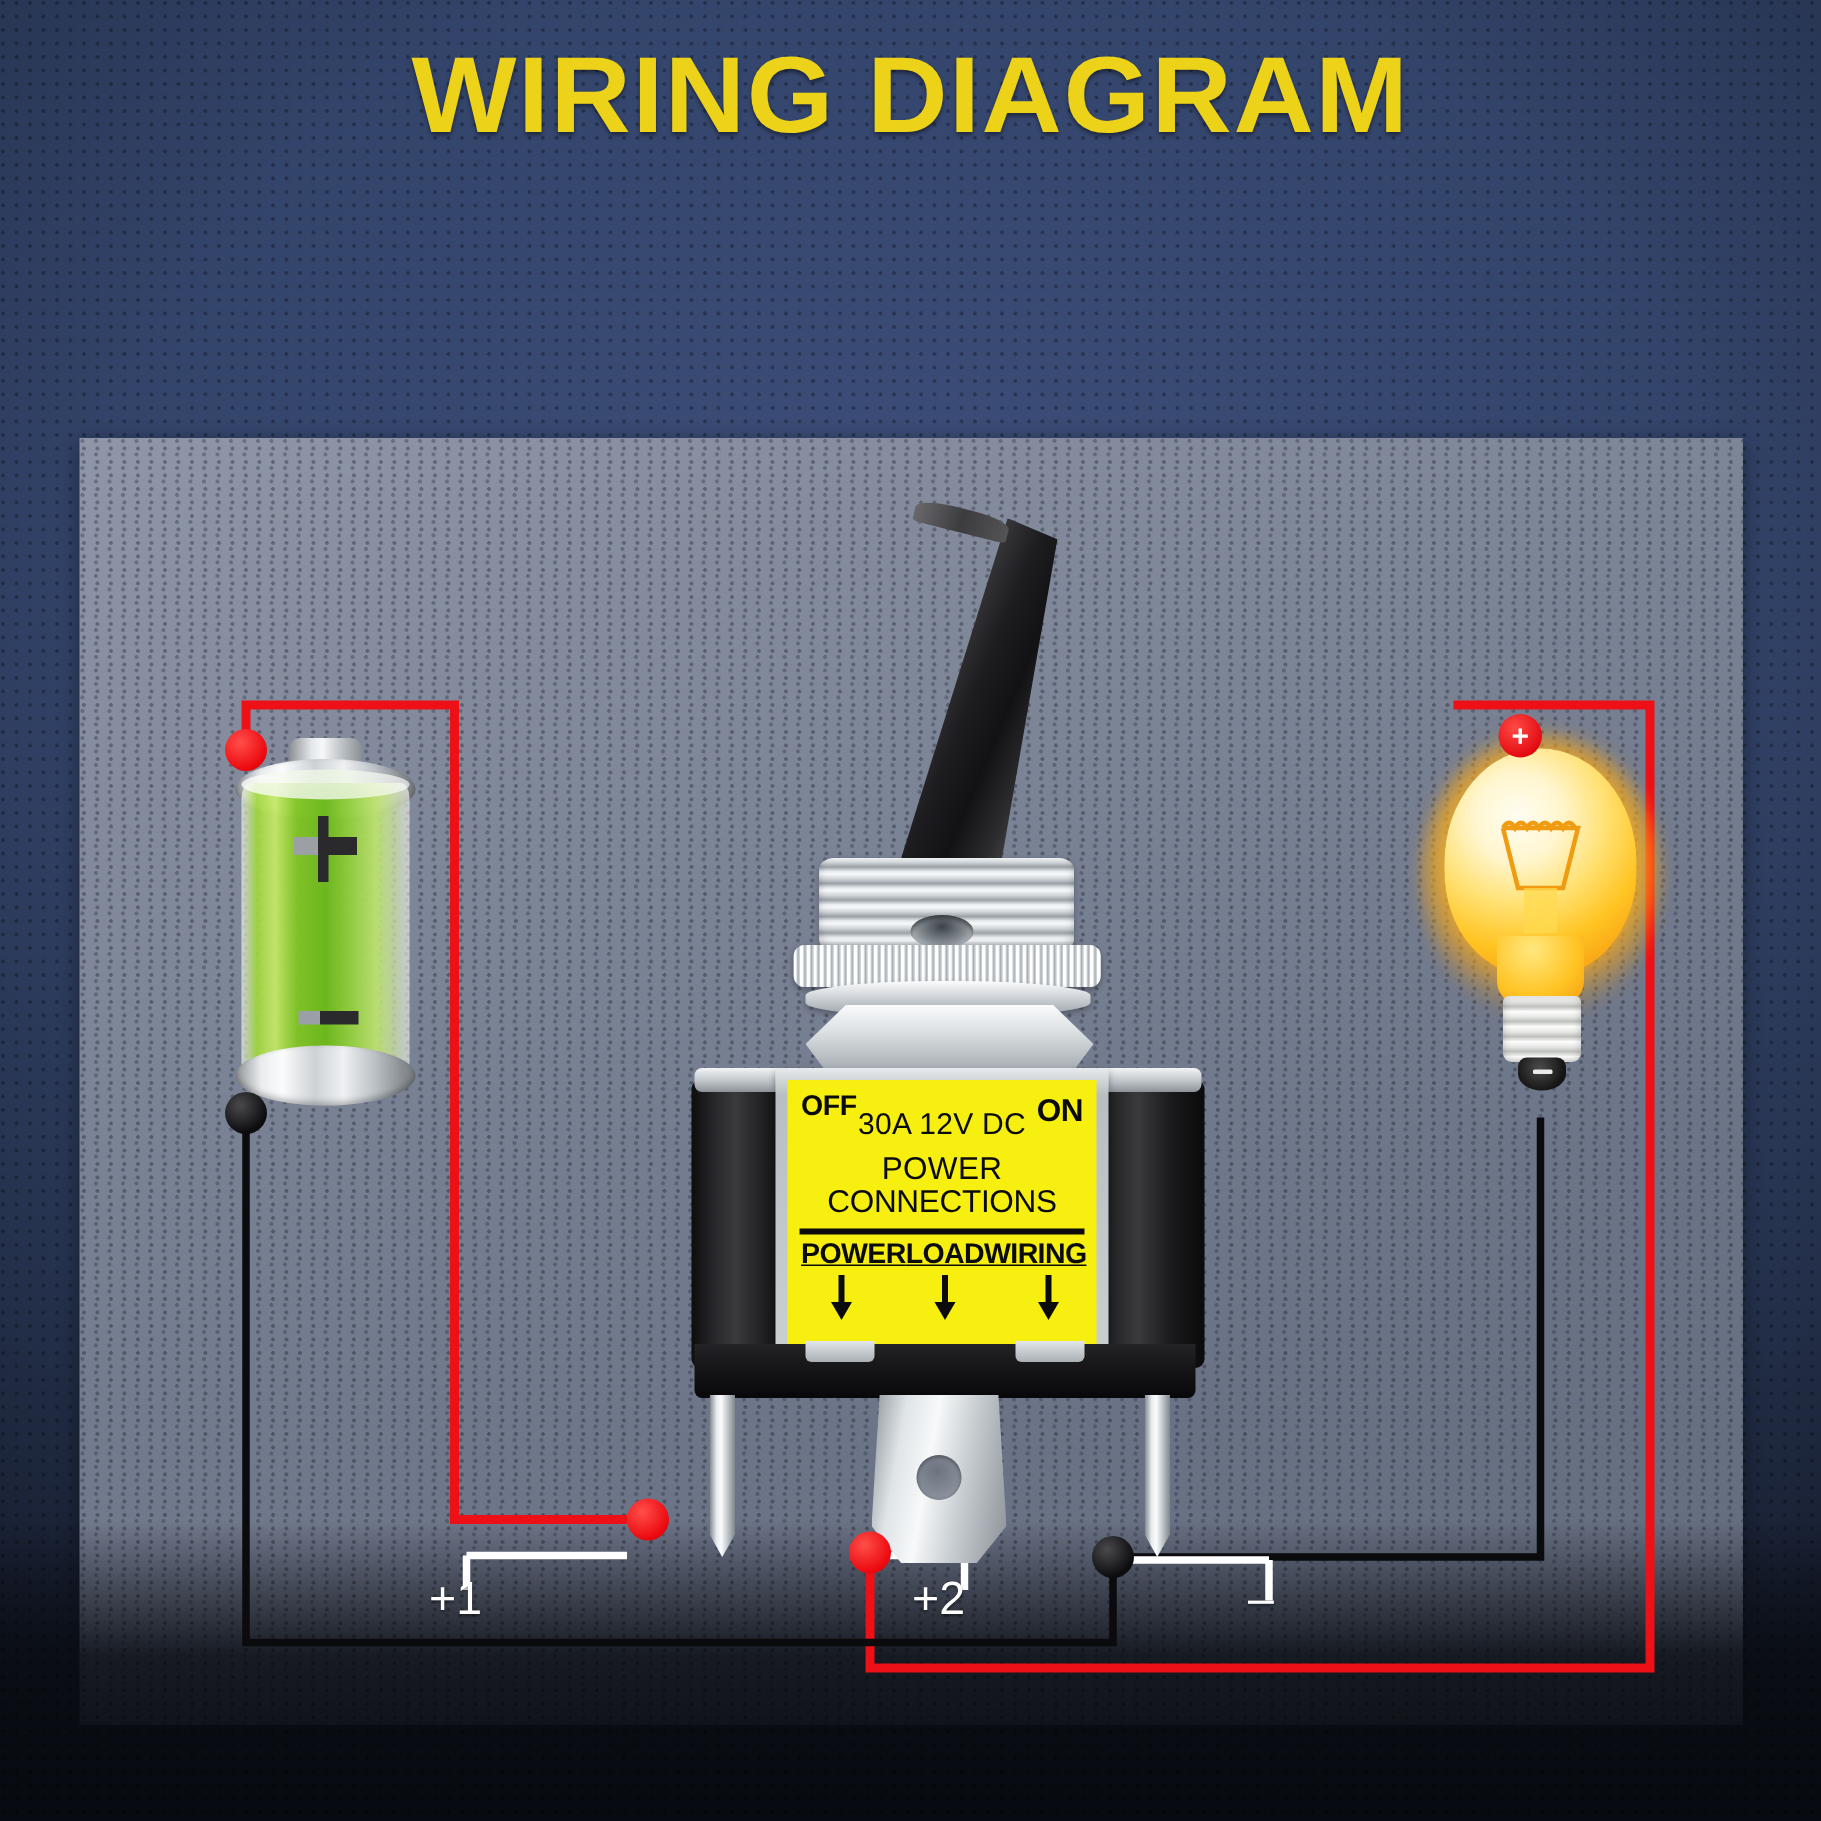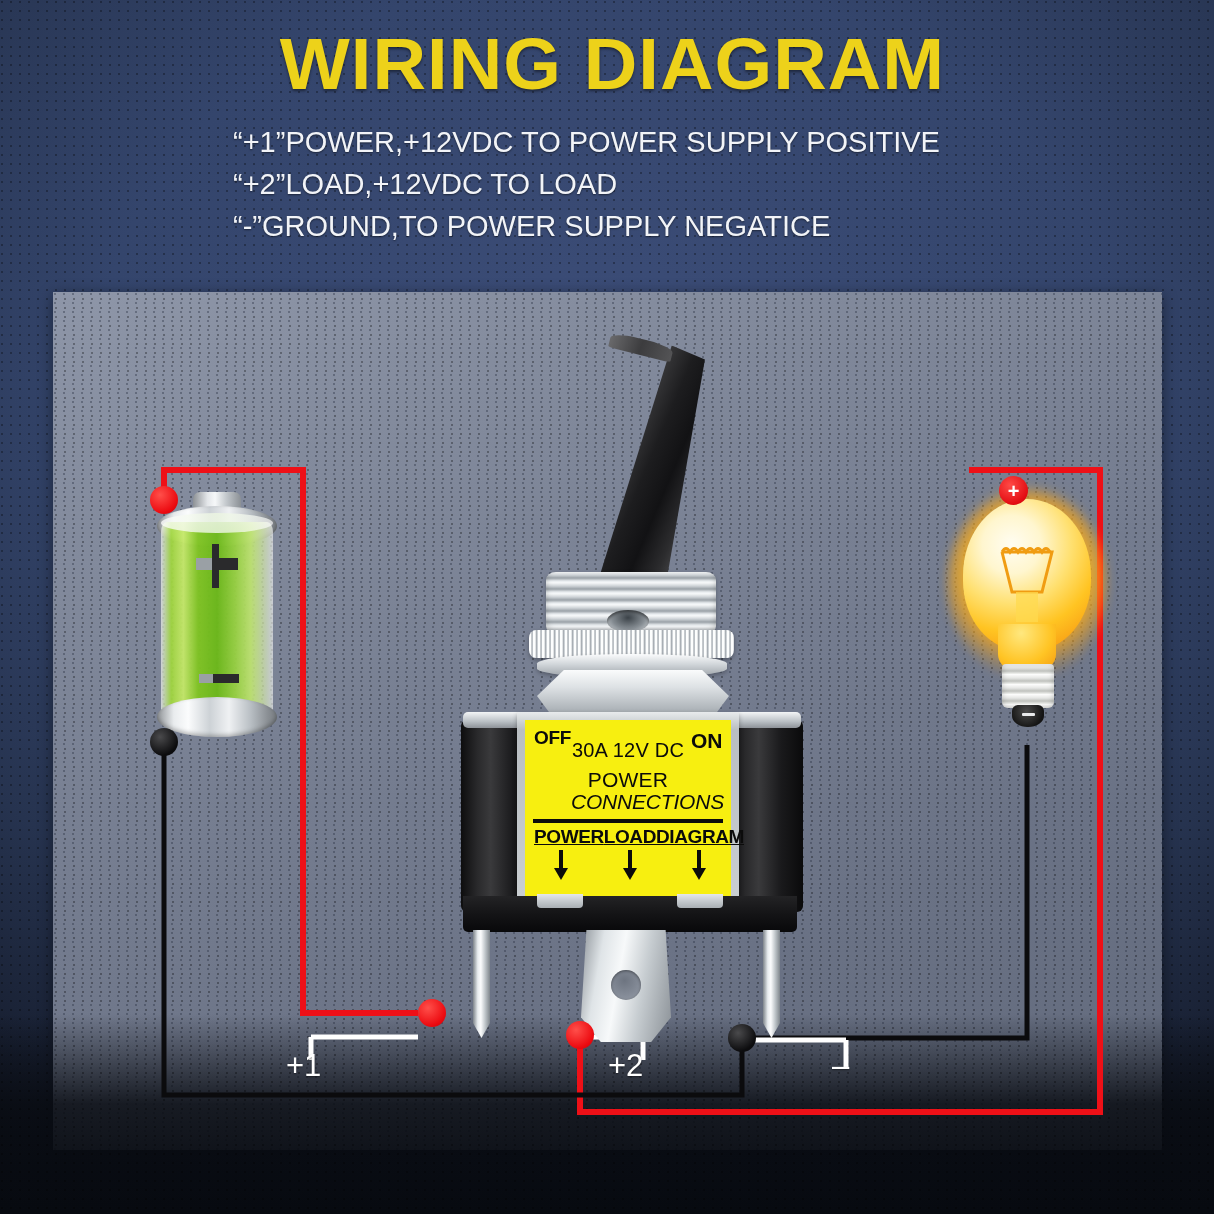--- a/index.html
+++ b/index.html
@@ -22,21 +22,21 @@
       radial-gradient(circle at 2px 2px, rgba(0,0,0,.30) 1.1px, transparent 1.4px);
     background-size:9px 9px;
     pointer-events:none;
   }
   .bottom-dark{
     position:absolute; left:0; right:0; bottom:0; height:200px;
     background:linear-gradient(180deg, rgba(8,11,17,0) 0%, rgba(8,11,17,.85) 45%, #070a10 100%);
   }
 
   
-  #header { position:absolute; left:0; right:0; top:0; height:292px; z-index:5; text-align:center;margin-left:11px; }
+  #header { position:absolute; left:0; right:0; top:0; height:292px; z-index:5; text-align:center; }
   #title{
     margin-top:27px;
     font-size:72px;
     line-height:74px;
     font-weight:bold;
     color:#edd21a;
     letter-spacing:1px;
     transform:scaleX(1.03);
     text-shadow:0 2px 3px rgba(0,0,0,.45);
     font-family:"Liberation Sans", sans-serif;
@@ -232,21 +232,21 @@
     position:absolute; left:84px; top:378px; width:206px; height:176px;
     background:#f7ef10;
     padding:6px 7px 4px 7px;
     color:#0b0b0b;
   }
   .lbl-row1{ position:relative; height:28px; }
   #lbl-off{ position:absolute; left:2px; top:1px; font-size:19px; font-weight:bold; letter-spacing:-.3px; }
   #lbl-on{ position:absolute; right:2px; top:3px; font-size:21px; font-weight:bold; letter-spacing:-.3px;text-align:center; }
   #lbl-rating{ position:absolute; left:0; right:0; top:13px; text-align:center; font-size:20px; font-weight:normal; letter-spacing:.2px;}
   #lbl-china{ text-align:center; font-size:21px; margin-top:14px; letter-spacing:.2px; }
-  #lbl-connections{ text-align:right; font-size:21px; margin-top:-2px; letter-spacing:-.2px;font-style:italic; }
+  #lbl-connections{ text-align:center; font-size:21px; margin-top:-2px; letter-spacing:-.2px; }
   #lbl-divider{ height:4px; background:#0b0b0b; margin:5px 1px 0 1px; }
   #lbl-terms{ display:flex; justify-content:space-between; padding:3px 2px 0 2px; font-size:19px; font-weight:bold; letter-spacing:-.4px;text-decoration:underline; }
   #lbl-arrows{ display:flex; justify-content:space-between; padding:2px 18px 0 22px; }
   .dn-arrow{ width:14px; height:30px; position:relative; }
   .dn-arrow::before{ content:""; position:absolute; left:5px; top:0; width:4px; height:20px; background:#0b0b0b;}
   .dn-arrow::after{ content:""; position:absolute; left:0px; top:18px; border-left:7px solid transparent; border-right:7px solid transparent; border-top:12px solid #0b0b0b;}
 
   #base-black{
     position:absolute; left:22px; top:554px; width:334px; height:36px;
     background:linear-gradient(180deg,#232325 0%,#141416 50%,#08080a 100%);
@@ -288,25 +288,20 @@
     font-family:"Liberation Sans", sans-serif;
   }
 </style>
 </head>
 <body>
 
 <div id="stage">
 
   <div id="header">
     <div id="title">WIRING DIAGRAM</div>
-    <div id="subtitles">
-      <div class="sub-line">“+1”POWER,+12VDC TO POWER SUPPLY POSITIVE</div>
-      <div class="sub-line">“+2”LOAD,+12VDC TO LOAD</div>
-      <div class="sub-line">“-”GROUND,TO POWER SUPPLY NEGATICE</div>
-    </div>
   </div>
 
   <div id="panel">
 
     <svg id="wires" width="1109" height="858" viewBox="0 0 1109 858">
 
       <polyline points="111,208 111,178 250,178 250,721 365,721" fill="none" stroke="#ee1017" stroke-width="6"></polyline>
 
       <polyline points="527,743 527,820 1047,820 1047,178 916,178" fill="none" stroke="#ee1017" stroke-width="6"></polyline>
 
@@ -378,21 +373,21 @@
             <div id="lbl-off">OFF</div>
             <div id="lbl-rating">30A  12V DC</div>
             <div id="lbl-on">ON</div>
           </div>
           <div id="lbl-china">POWER</div>
           <div id="lbl-connections">CONNECTIONS</div>
           <div id="lbl-divider"></div>
           <div id="lbl-terms">
             <span>POWER</span>
             <span>LOAD</span>
-            <span>DIAGRAM</span>
+            <span>WIRING</span>
           </div>
           <div id="lbl-arrows">
             <div class="dn-arrow"></div>
             <div class="dn-arrow"></div>
             <div class="dn-arrow"></div>
           </div>
         </div>
 
         <div id="base-black"></div>
         <div class="base-notch" style="left:96px;"></div>

